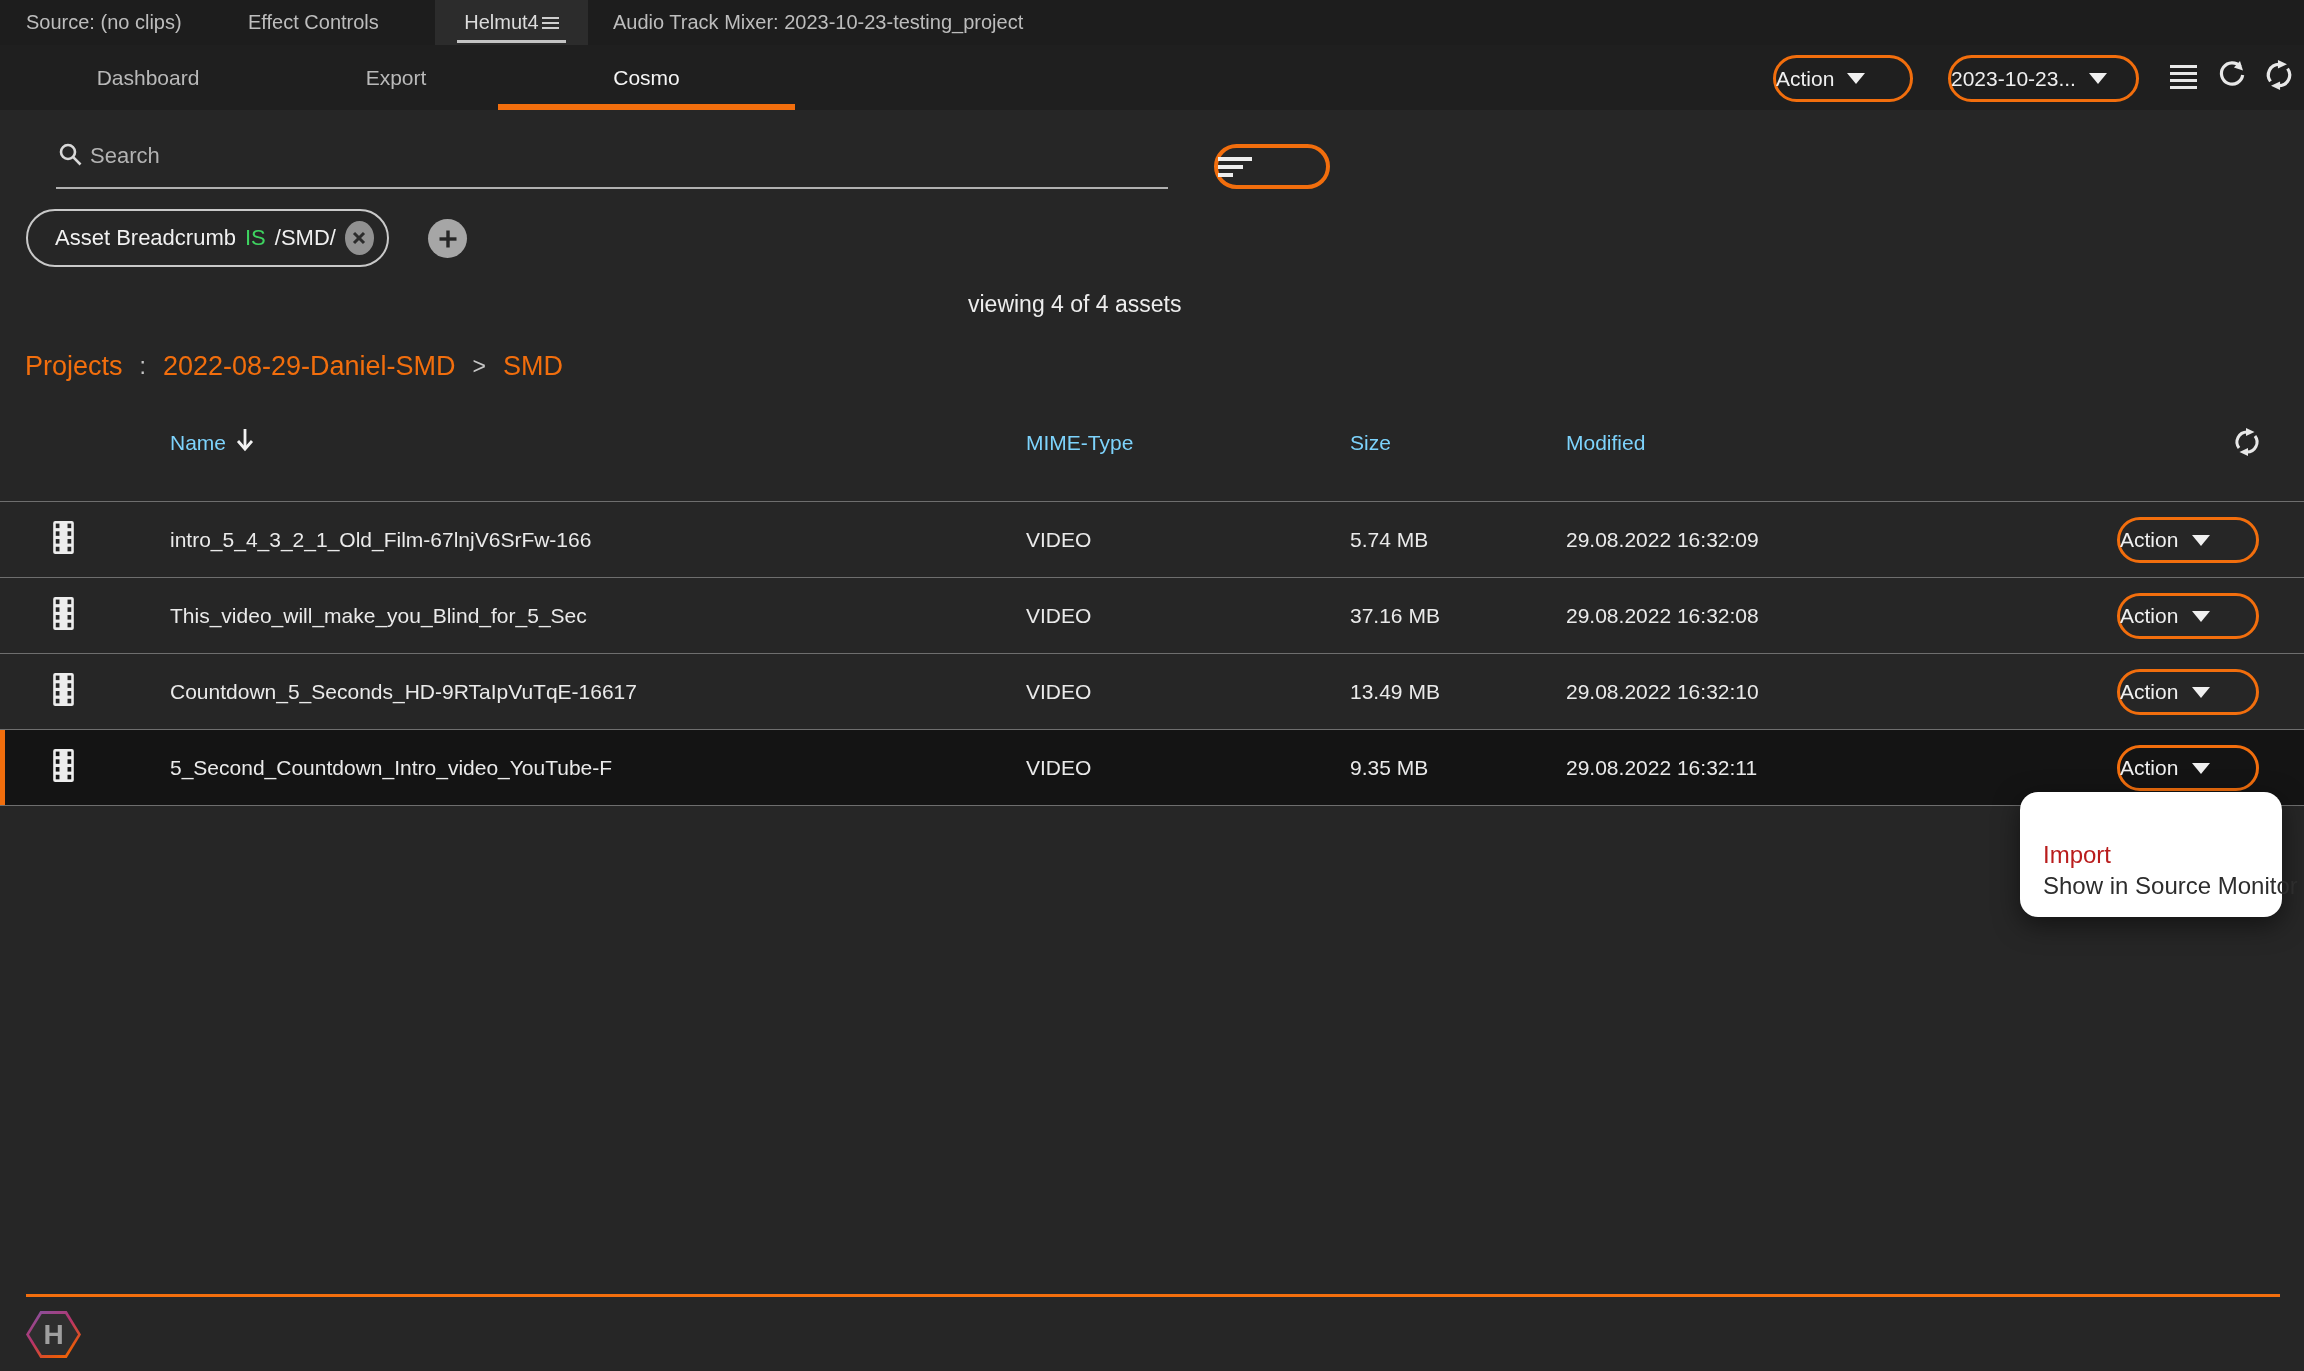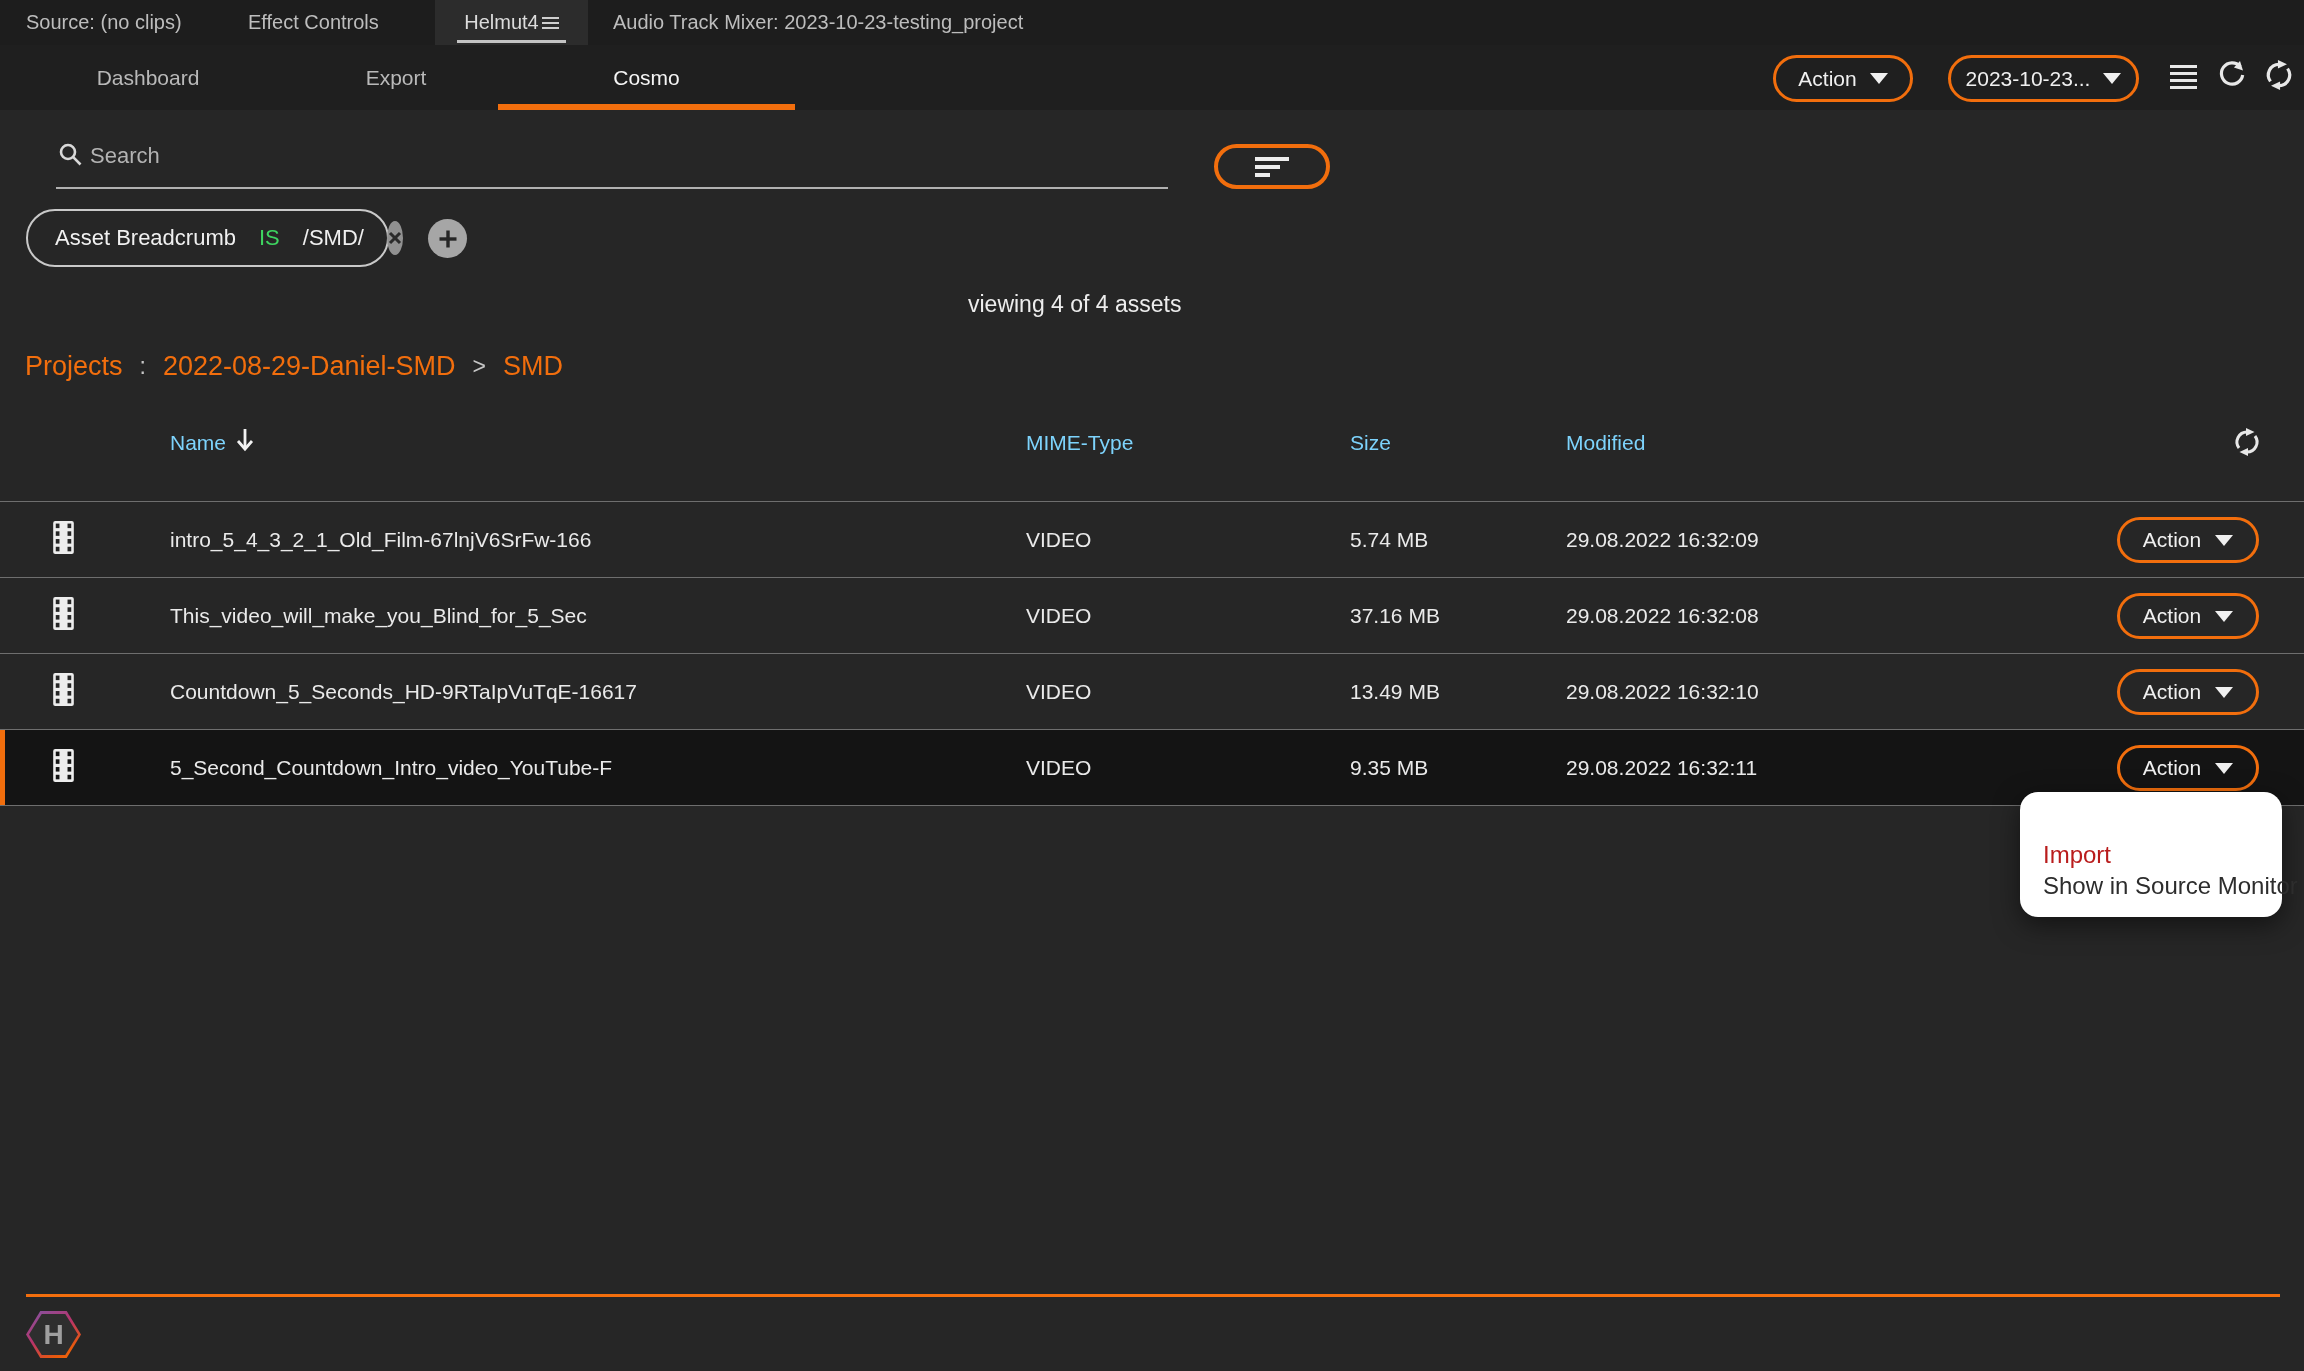--- a/index.html
+++ b/index.html
@@ -16,21 +16,21 @@
   .wtab.active::after { content:""; position:absolute; left:22px; right:22px; bottom:2px;
           height:3px; background:#c4c4c4; }
   .mini-burger span { display:block; width:17px; height:2px; background:#cfcfcf; margin:3px 0; }
   
   .bar2 { position:absolute; left:0; top:45px; right:0; height:65px; background:#1f1f1f; }
   .ntab { position:absolute; top:0; height:65px; display:flex; align-items:center;
           justify-content:center; color:#b9b9b9; font-size:21px; cursor:pointer;margin-left:48px; }
   .ntab.active { color:#f5f5f5; }
   .ntab.active::after { content:""; position:absolute; left:0; right:0; bottom:0;
           height:6px; background:#F26E0D; }
-  .pill { position:absolute; display:flex; align-items:center; justify-content:center;
+  .pill { position:absolute; display:flex; align-items:center; 
           gap:13px; border:3px solid #F26E0D; border-radius:24px; background:transparent;
           color:#f0f0f0; font-size:21px; cursor:pointer; font-family:inherit; }
   .caret { width:0; height:0; border-left:9px solid transparent;
            border-right:9px solid transparent; border-top:11px solid #f0f0f0; }
   .ibtn { position:absolute; background:none; border:none; cursor:pointer; }
   .list-lines span { display:block; width:27px; height:3px; background:#e8e8e8; margin:4px 0; }
   
   .search-icon { position:absolute; left:58px; top:142px; }
   .search-input { position:absolute; left:90px; top:140px; width:1000px; height:32px;
           background:transparent; border:none; outline:none; color:#ef4444; font-size:22px;
@@ -41,21 +41,21 @@
   .filter-btn { left:1214px; top:144px; width:116px; height:45px; border-width:4px;
           border-radius:23px; }
   .filter-lines { width:34px; }
   .filter-lines span { display:block; height:4px; background:#ededed; margin:4px 0; }
   .filter-lines span:nth-child(1){ width:34px; }
   .filter-lines span:nth-child(2){ width:25px; }
   .filter-lines span:nth-child(3){ width:15px; }
   
   .chip { position:absolute; left:26px; top:209px; width:363px; height:58px;
           border:2px solid #c9c9c9; border-radius:29px; display:flex; align-items:center;
-          padding:0 13px 0 27px; gap:23px; color:#f0f0f0; font-size:22px; white-space:nowrap; }
+          padding:0 13px 0 27px; gap:9px; color:#f0f0f0; font-size:22px; white-space:nowrap; }
   .chip .op { color:#3ED460; }
   .chip-x { margin-left:auto; width:34px; height:34px; border-radius:50%; background:#919191;
           border:none; display:flex; align-items:center; justify-content:center; cursor:pointer; }
   .add-btn { position:absolute; left:428px; top:219px; width:39px; height:39px;
           border-radius:50%; background:#a6a6a6; border:none; display:flex;
           align-items:center; justify-content:center; cursor:pointer; }
   
   .viewing { position:absolute; left:968px; top:291px; color:#ededed; font-size:23px; }
   .crumbs { position:absolute; left:25px; top:351px; display:flex; align-items:center;
           gap:17px; font-size:27px; }

